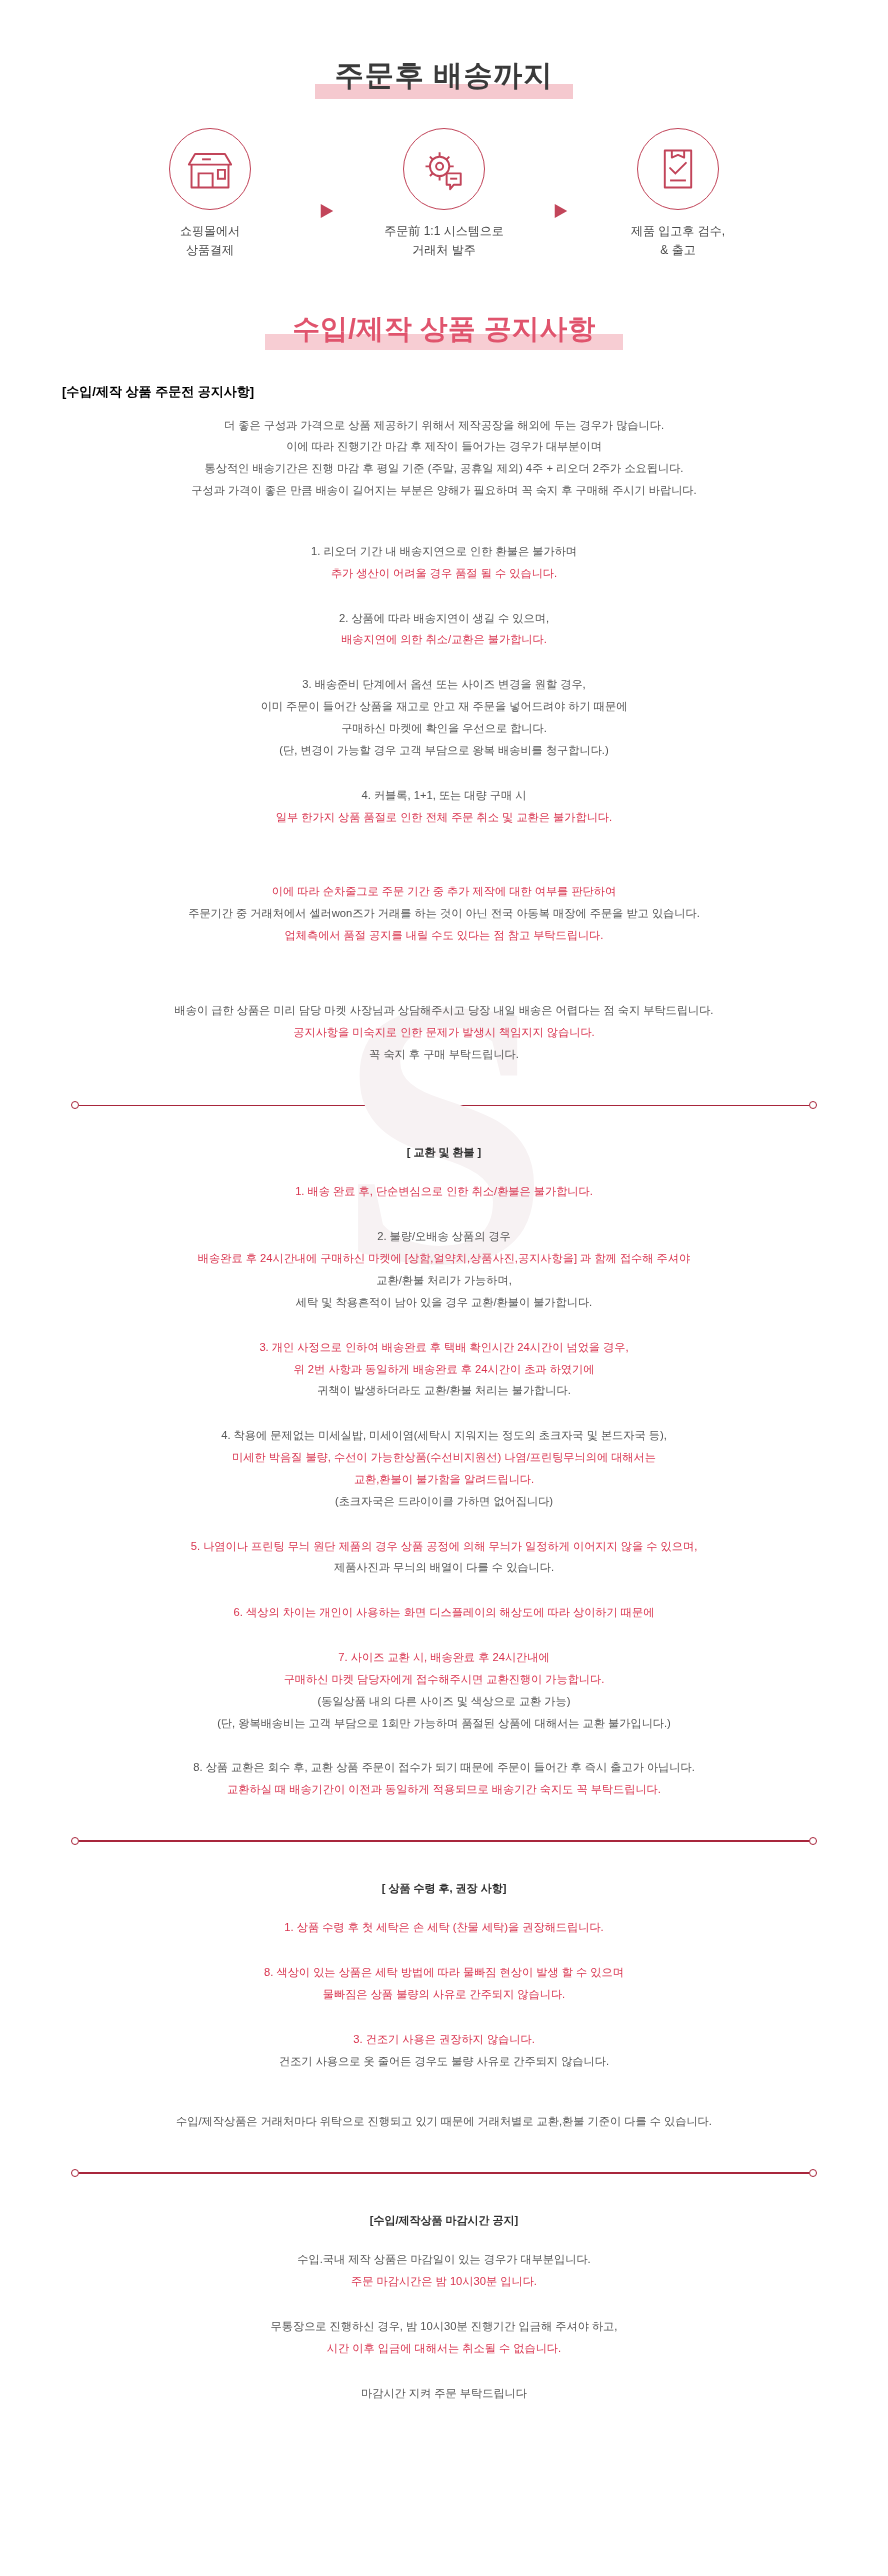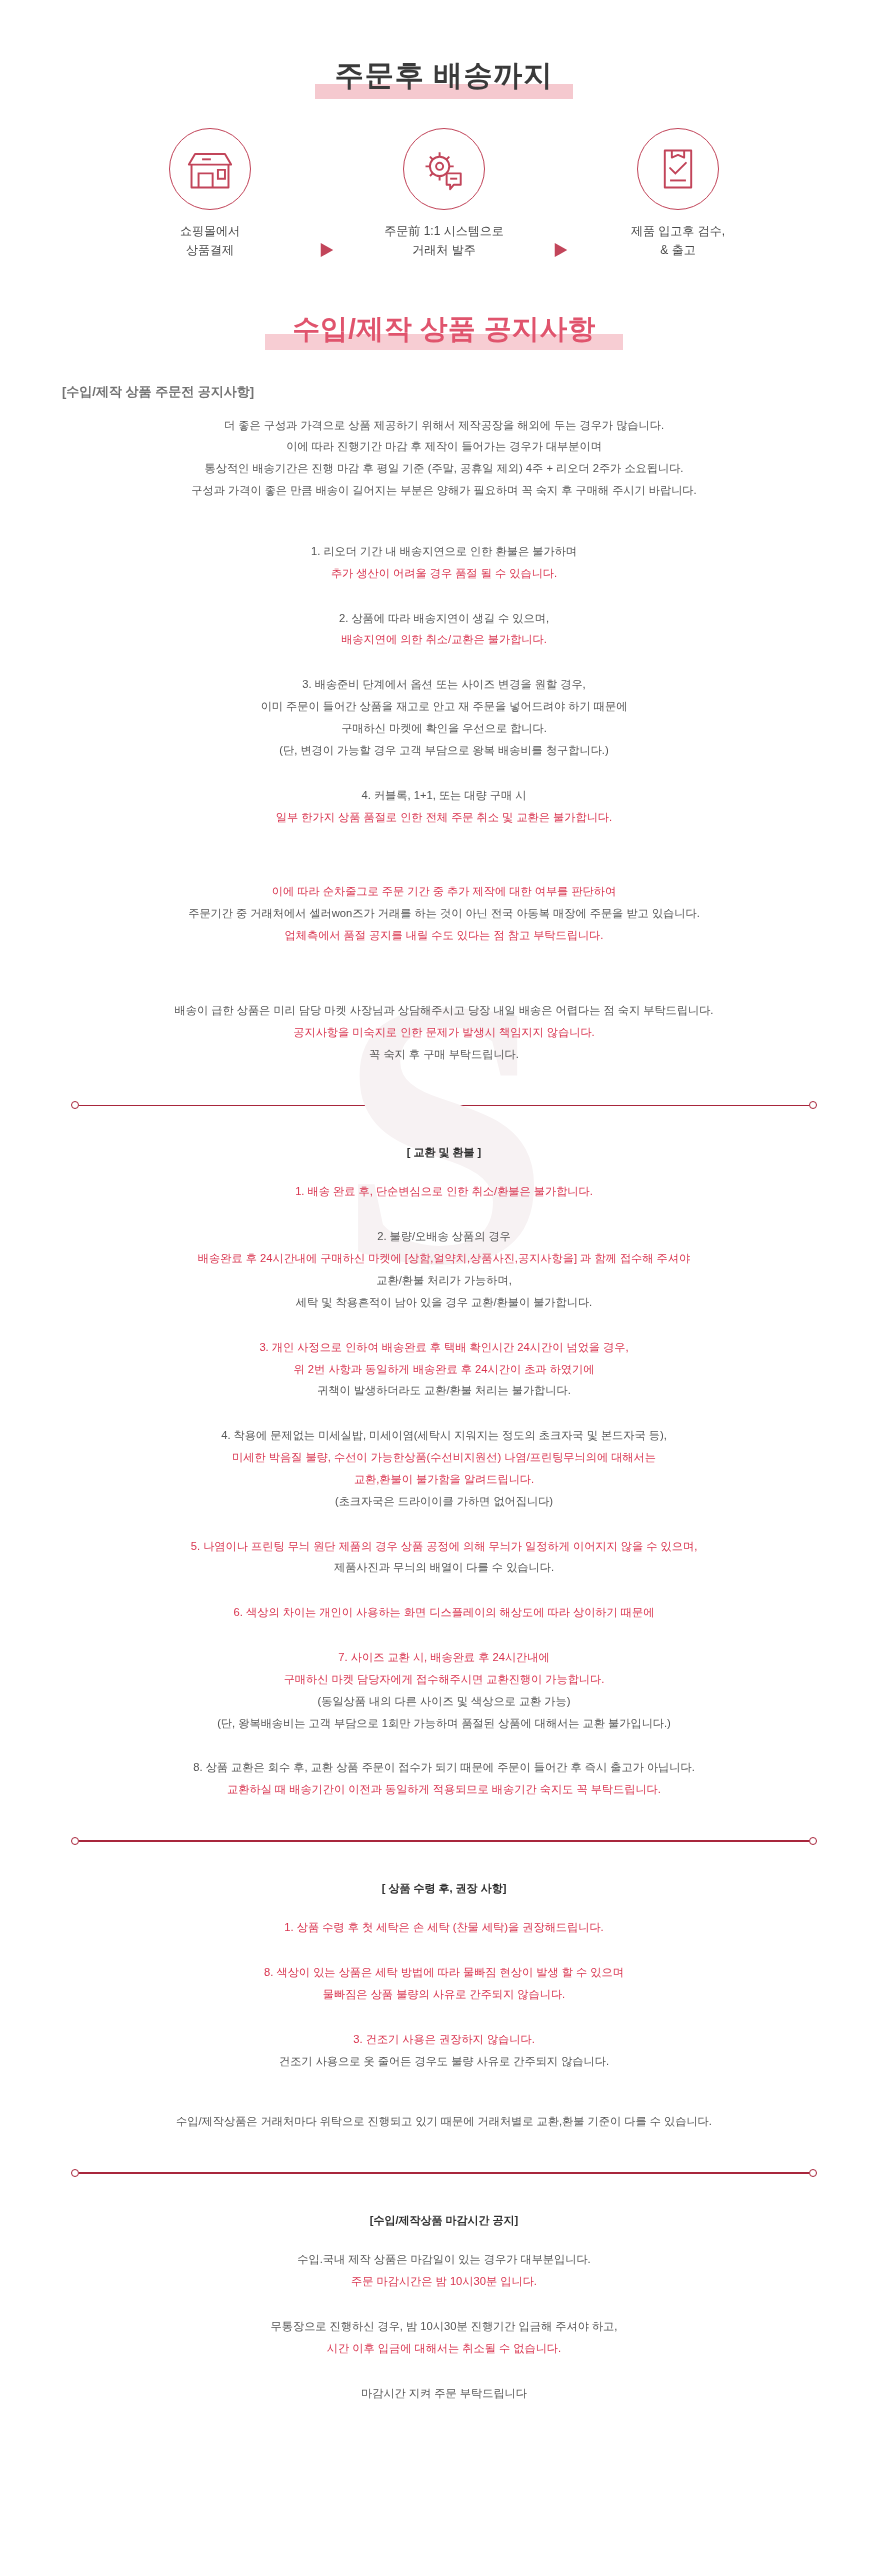--- a/index.html
+++ b/index.html
@@ -47,21 +47,21 @@
   }
   .banner-title span.txt {
     position: relative;
     z-index: 1;
   }
 
   
   .process {
     display: flex;
     justify-content: center;
-    align-items: flex-end;
+    align-items: center;
     gap: 12px;
     margin: 25px 0 9px 0;
   }
   .step {
     width: 169px;
     text-align: center;
   }
   .circle {
     width: 82px;
     height: 82px;
@@ -135,21 +135,21 @@
   .content {
     position: relative;
     z-index: 1;
     width: 764px;
     margin: 0 auto;
   }
   .blk { text-align: center; margin-bottom: 23px; }
   .blk-title {
     font-size: 13px;
     font-weight: bold;
-    color: #737373;
+    color: #000000;
     margin-bottom: 14px;
   }
   .line {
     font-size: 11.2px;
     line-height: 1.95;
     color: #555555;
   }
   .line.b { font-weight: bold; }
   .red { color: #d9344f; }
   .red.b { font-weight: normal; }

